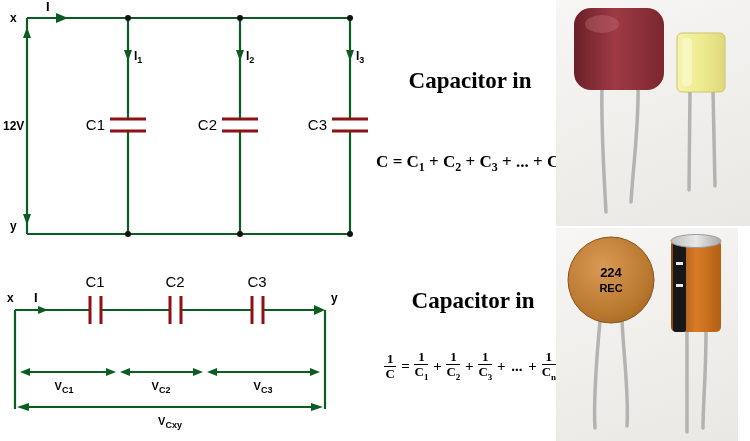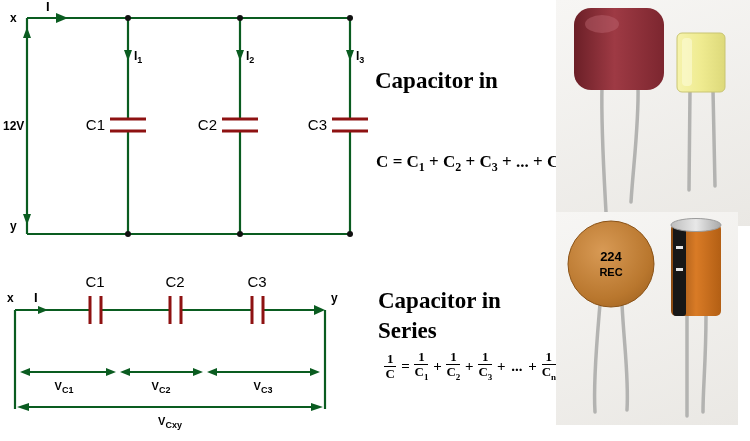--- a/index.html
+++ b/index.html
@@ -9,21 +9,21 @@
   svg text{font-family:"Liberation Sans",sans-serif;fill:#000}
   .wire{stroke:#0a5c20;stroke-width:2.2;fill:none}
   .plate{stroke:#8e1212;stroke-width:3;fill:none}
   .arrow{fill:#0a5c20;stroke:none}
   .leg{stroke:#b3b3b1;stroke-width:3.5;fill:none;stroke-linecap:round}
   .t11{font-size:11px;font-weight:bold}
   .t12{font-size:12px;font-weight:bold}
   .t13{font-size:13px;font-weight:bold}
   .t15{font-size:15px}
   .sub{font-size:9px;font-weight:bold}
-  .title{position:absolute;font-family:"Liberation Serif",serif;font-weight:bold;font-size:23px;color:#000;line-height:1.3}
+  .title{position:absolute;text-align:center;font-family:"Liberation Serif",serif;font-weight:bold;font-size:23px;color:#000;line-height:1.3}
   .formula{position:absolute;text-align:center;font-family:"Liberation Serif",serif;font-weight:bold;color:#000}
   .p-formula{font-size:17px}
   .p-formula sub{font-size:12px;font-weight:bold}
   .s-formula{font-size:15px}
   .frac{display:inline-block;vertical-align:middle;text-align:center;line-height:1.08;font-size:13px}
   .frac .num{display:block;border-bottom:1.6px solid #000;padding:0 3px}
   .frac .den{display:block}
   .frac sub{font-size:9px;font-weight:bold}
   .op{display:inline-block;vertical-align:middle;margin:0 1px}
   .photo{position:absolute;background:linear-gradient(160deg,#f7f6f4 0%,#eae8e4 100%)}
@@ -113,21 +113,20 @@
   <text class="t15" x="175" y="15" text-anchor="middle">C2</text>
   <text class="t15" x="257" y="15" text-anchor="middle">C3</text>
   <text class="t11" x="64" y="118" text-anchor="middle"><tspan>V</tspan><tspan class="sub" dy="3">C1</tspan></text>
   <text class="t11" x="161" y="118" text-anchor="middle"><tspan>V</tspan><tspan class="sub" dy="3">C2</tspan></text>
   <text class="t11" x="263" y="118" text-anchor="middle"><tspan>V</tspan><tspan class="sub" dy="3">C3</tspan></text>
   <text class="t11" x="170" y="153" text-anchor="middle"><tspan>V</tspan><tspan class="sub" dy="3">Cxy</tspan></text>
 </svg>
 
 <div class="title" style="left:378px;top:286px;width:190px">
   <div>Capacitor in</div>
-  <div>Series</div>
 </div>
 <div class="formula s-formula" style="left:363px;top:350px;width:214px">
   <span class="frac"><span class="num">1</span><span class="den">C</span></span>
   <span class="op">=</span>
   <span class="frac"><span class="num">1</span><span class="den"><span>C</span><sub>1</sub></span></span>
   <span class="op">+</span>
   <span class="frac"><span class="num">1</span><span class="den"><span>C</span><sub>2</sub></span></span>
   <span class="op">+</span>
   <span class="frac"><span class="num">1</span><span class="den"><span>C</span><sub>3</sub></span></span>
   <span class="op">+</span>
@@ -158,21 +157,21 @@
     </g>
     <g>
       <path class="leg" d="M134,90 L133,190"></path>
       <path class="leg" d="M157,90 L159,186"></path>
       <rect x="121" y="33" width="48" height="59" rx="5" fill="url(#yelg)" stroke="#c9c573" stroke-width="1"></rect>
       <rect x="126" y="38" width="10" height="48" rx="4" fill="#fbf9cf" opacity="0.7"></rect>
     </g>
   </svg>
 </div>
 
-<div class="photo" style="left:556px;top:212px;width:182px;height:213px">
+<div class="photo" style="left:556px;top:228px;width:182px;height:213px">
   <svg width="194" height="213" viewBox="0 0 194 213">
     <defs>
       <radialGradient id="discg" cx="0.4" cy="0.35" r="0.85">
         <stop offset="0" stop-color="#d89a55"></stop>
           <stop offset="0.65" stop-color="#b9772e"></stop>
           <stop offset="1" stop-color="#9a5d1c"></stop>
       </radialGradient>
       <linearGradient id="capbody" x1="0" y1="0" x2="1" y2="0">
         <stop offset="0" stop-color="#8a4a12"></stop>
           <stop offset="0.5" stop-color="#d97b26"></stop>

